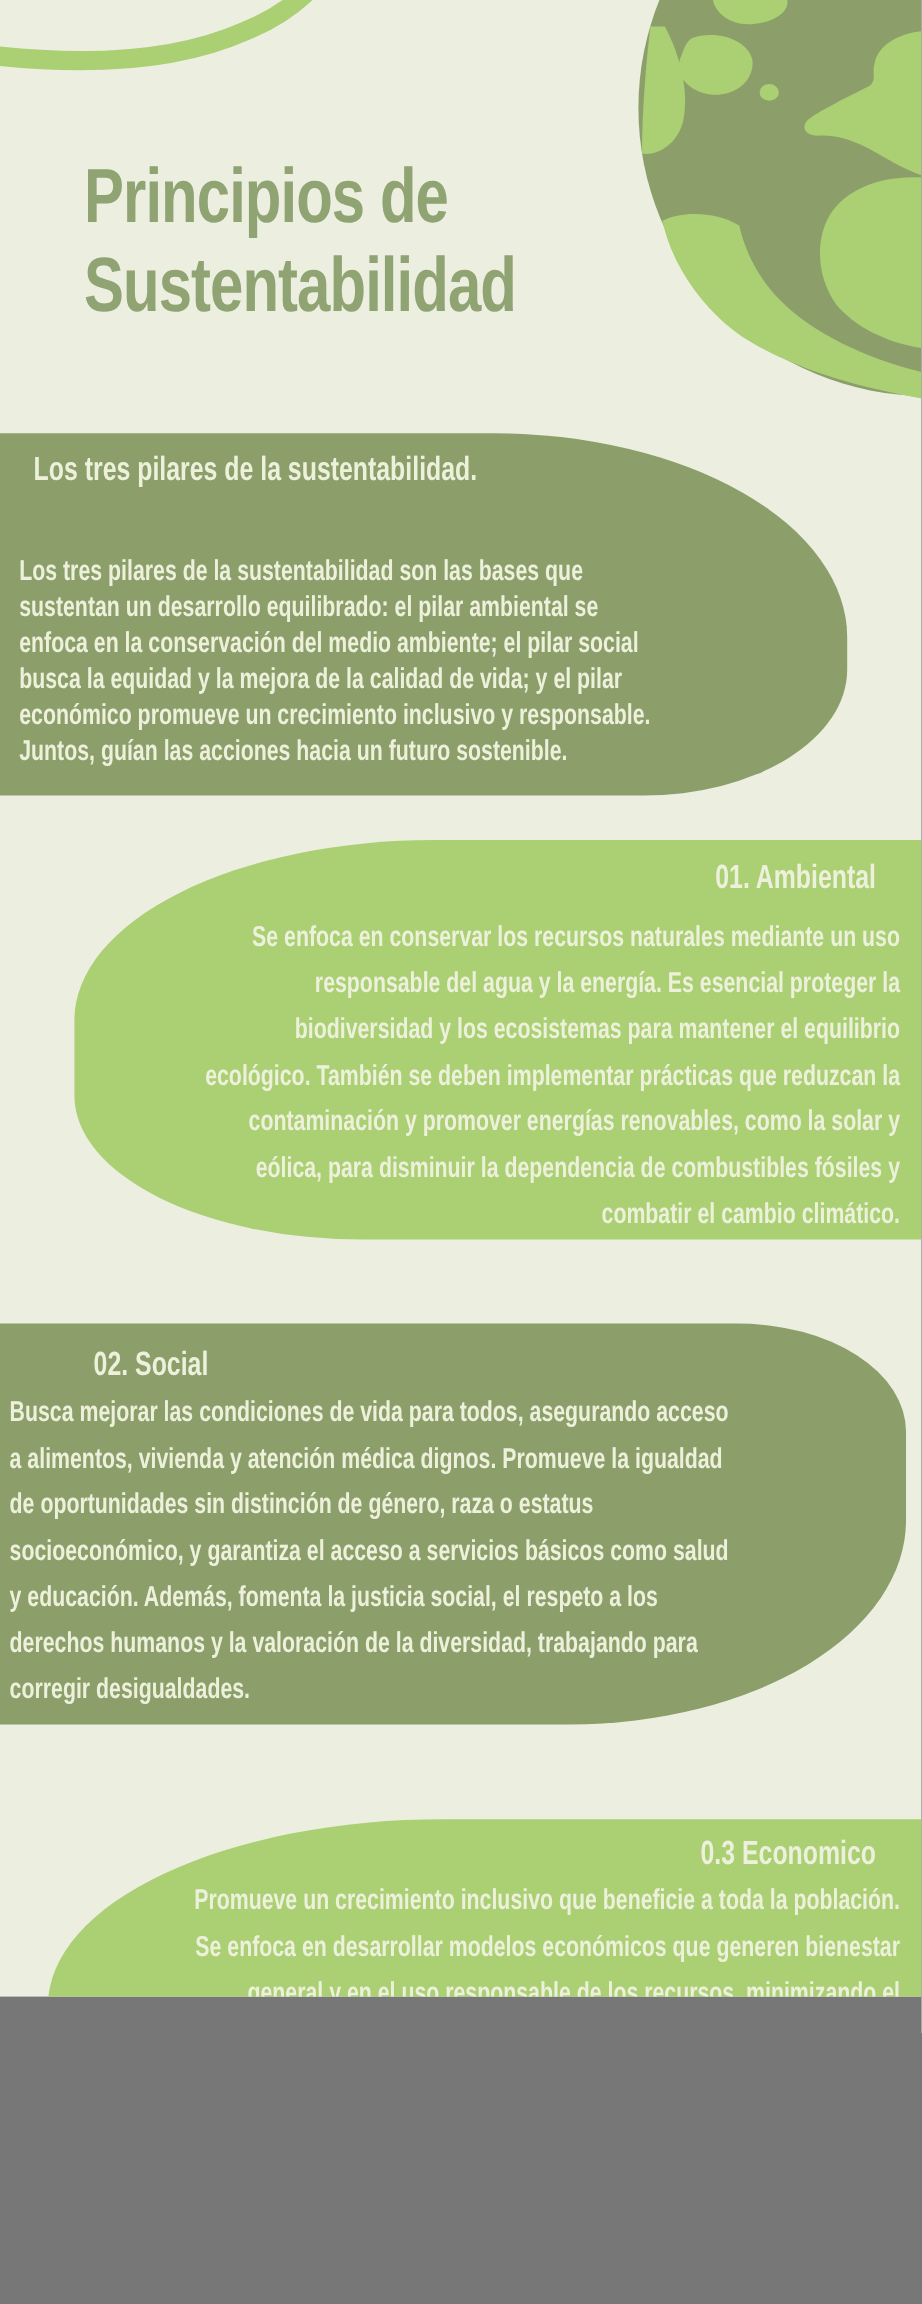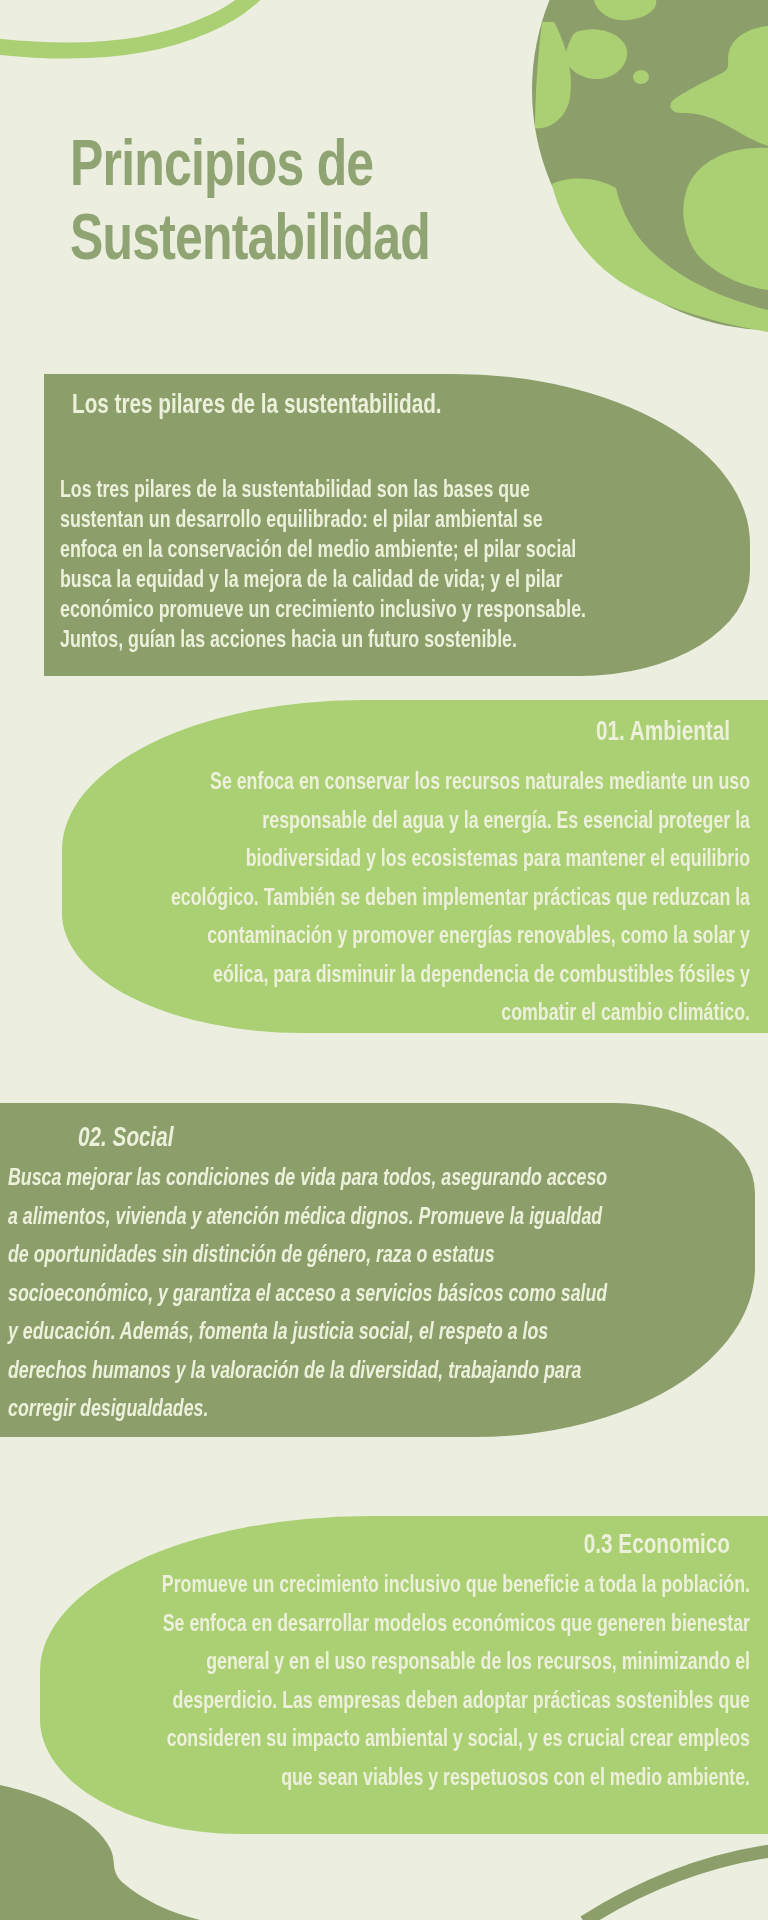--- a/index.html
+++ b/index.html
@@ -5,21 +5,21 @@
   :root{
     --background:#ECEFE0;
     --olive:#8C9F6B;
     --light_green:#ABCF73;
     --title_green:#8FA472;
     --cream_text:#EDF1DC;
   }
   html,body{margin:0;padding:0;background:#777;}
   .canvas{
     position:relative;
-    width:768px;height:1920px;
+    width:768px;height:1664px;
     margin:0 auto;
     background:var(--background);
     overflow:hidden;
     font-family:"Liberation Sans", sans-serif;
   }
   .decor{position:absolute;pointer-events:none;}
   .card{position:absolute;}
   .card-olive{background:var(--olive);}
   .card-light{background:var(--light_green);}
   .txt{
@@ -37,40 +37,38 @@
     left:70px;top:126px;
     font-size:64px;line-height:74px;font-weight:bold;
     color:var(--title_green);
     white-space:pre-line;
     transform:scaleX(0.78);transform-origin:left top;
     letter-spacing:-1px;
   }
 
   
   .sec-pillars{
-    left:0;top:374px;width:706px;height:302px;
+    left:0;top:361px;width:706px;height:302px;
     border-radius:0 296px 170px 0 / 0 170px 105px 0;
-    margin-left:44px;
   }
   .sec-pillars .heading{left:28px;top:13px;font-size:28px;width:800px;}
   .sec-pillars .body{left:16px;top:100px;font-size:24px;line-height:30px;width:940px;}
 
   
   .sec-ambiental{
     left:62px;top:700px;width:706px;height:333px;
     border-radius:300px 0 0 240px / 150px 0 0 120px;
   }
   .sec-ambiental .heading{right:38px;top:14px;font-size:28px;width:800px;}
   .sec-ambiental .body{right:18px;top:62px;font-size:24px;line-height:38.5px;width:940px;}
 
   
   .sec-social{
     left:0;top:1103px;width:755px;height:334px;
     border-radius:0 140px 280px 0 / 0 90px 170px 0;
-    font-style:italic;
   }
   .sec-social .heading{left:78px;top:17px;font-size:28px;width:800px;}
   .sec-social .body{left:8px;top:55px;font-size:24px;line-height:38.5px;width:940px;}
 
   
   .sec-economico{
     left:40px;top:1516px;width:728px;height:318px;
     border-radius:330px 0 0 200px / 155px 0 0 115px;
   }
   .sec-economico .heading{right:38px;top:11px;font-size:28px;width:800px;}

